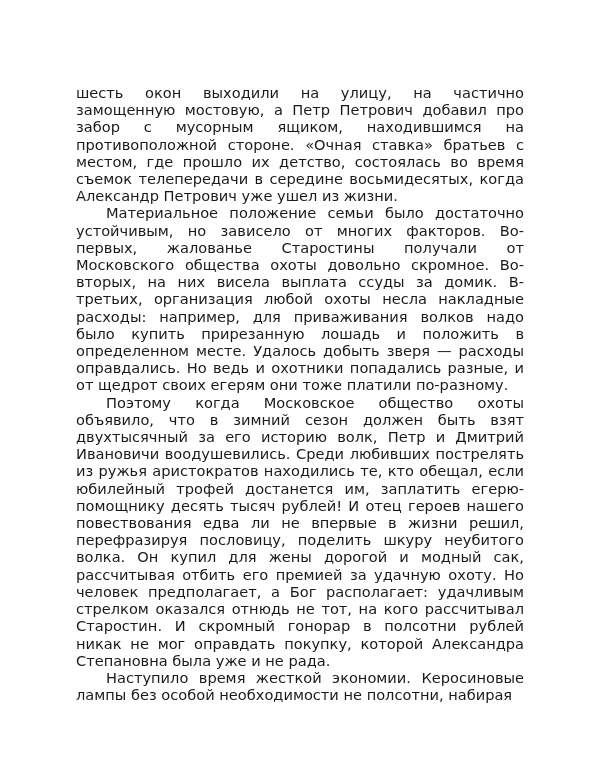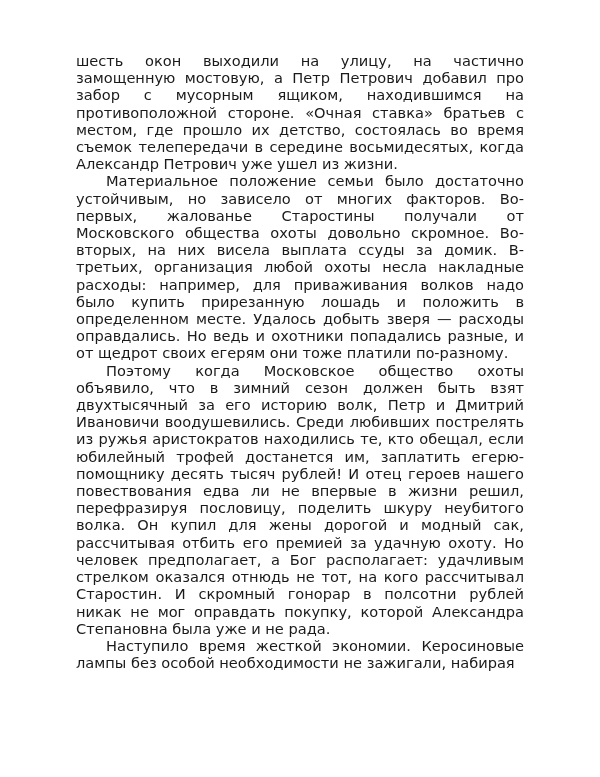--- a/index.html
+++ b/index.html
@@ -1,31 +1,31 @@
 <!DOCTYPE html>
 <html><head>
 <meta charset="utf-8">
 <style>
   html, body { margin: 0; padding: 0; background: #ffffff; }
   body { width: 600px; height: 777px; position: relative; overflow: hidden; }
   .page {
     position: absolute;
     left: 76px;
-    top: 52px;
+    top: 84px;
     width: 448px;
     font-family: "DejaVu Sans", sans-serif;
     font-size: 14.6px;
     line-height: 17.2px;
     color: #1a1a1a;
     text-align: justify;
   }
   .page p { margin: 0; }
   .page p.indent { text-indent: 30px; }
 </style>
 </head>
 <body>
 
 <div class="page">
   <p>шесть окон выходили на улицу, на частично замощенную мостовую, а Петр Петрович добавил про забор с мусорным ящиком, находившимся на противоположной стороне. «Очная ставка» братьев с местом, где прошло их детство, состоялась во время съемок телепередачи в середине восьмидесятых, когда Александр Петрович уже ушел из жизни.</p>
   <p class="indent">Материальное положение семьи было достаточно устойчивым, но зависело от многих факторов. Во-первых, жалованье Старостины получали от Московского общества охоты довольно скромное. Во-вторых, на них висела выплата ссуды за домик. В-третьих, организация любой охоты несла накладные расходы: например, для приваживания волков надо было купить прирезанную лошадь и положить в определенном месте. Удалось добыть зверя — расходы оправдались. Но ведь и охотники попадались разные, и от щедрот своих егерям они тоже платили по-разному.</p>
   <p class="indent">Поэтому когда Московское общество охоты объявило, что в зимний сезон должен быть взят двухтысячный за его историю волк, Петр и Дмитрий Ивановичи воодушевились. Среди любивших пострелять из ружья аристократов находились те, кто обещал, если юбилейный трофей достанется им, заплатить егерю-помощнику десять тысяч рублей! И отец героев нашего повествования едва ли не впервые в жизни решил, перефразируя пословицу, поделить шкуру неубитого волка. Он купил для жены дорогой и модный сак, рассчитывая отбить его премией за удачную охоту. Но человек предполагает, а Бог располагает: удачливым стрелком оказался отнюдь не тот, на кого рассчитывал Старостин. И скромный гонорар в полсотни рублей никак не мог оправдать покупку, которой Александра Степановна была уже и не рада.</p>
-  <p class="indent">Наступило время жесткой экономии. Керосиновые лампы без особой необходимости не зажигали, набирая</p>
+  <p class="indent">Наступило время жесткой экономии. Керосиновые лампы без особой необходимости не полсотни, набирая</p>
 </div>
 
 </body></html>

